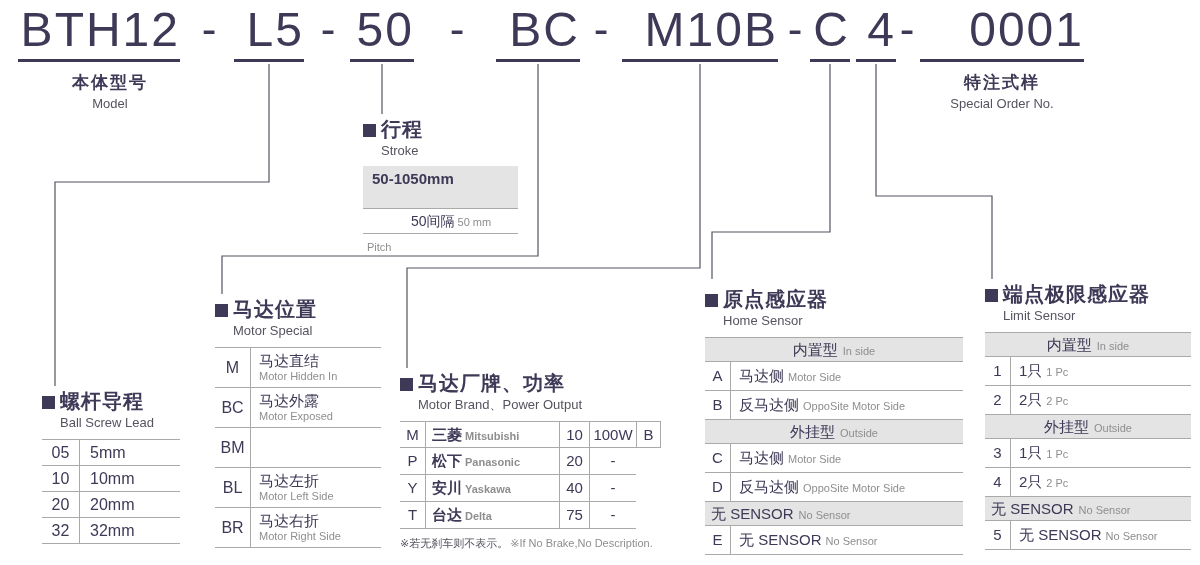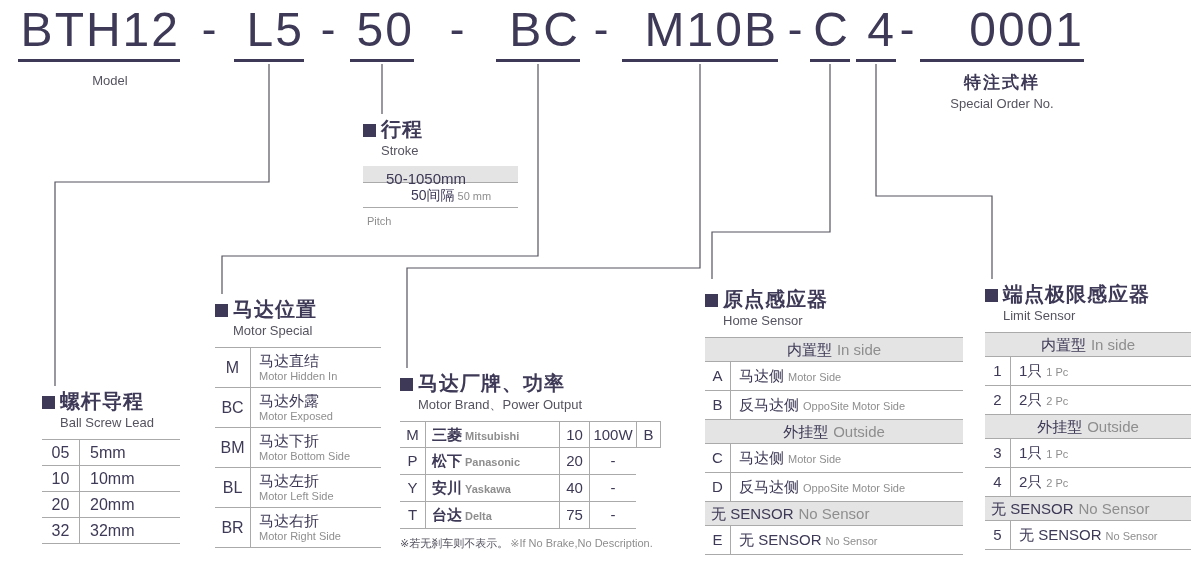--- a/index.html
+++ b/index.html
@@ -33,21 +33,21 @@
   .code-label .en{font-size:13px;color:var(--sub);margin-top:2px;}
 
   
   .sec{position:absolute;}
   .bullet{display:inline-block;width:13px;height:13px;background:var(--ink);margin-right:5px;}
   .sec-zh{font-size:20px;font-weight:bold;letter-spacing:1px;vertical-align:1px;}
   .sec-en{margin-left:18px;font-size:13px;color:var(--sub);line-height:16px;}
 
   
   .stroke-table{margin-top:7px;width:155px;font-size:15px;}
-  .stroke-range{height:16px;line-height:25px;background:var(--shade);padding-left:23px;}
+  .stroke-range{height:42px;line-height:25px;background:var(--shade);padding-left:9px;font-weight:bold;}
   .stroke-pitch{height:26px;line-height:24px;border-top:1px solid var(--line);border-bottom:1px solid var(--line);padding-left:4px;}
   .zh-s{font-size:14px;margin-left:44px;}
   .en-s{font-size:11px;color:var(--muted);margin-left:3px;}
 
   
   .bs-table{margin-top:8px;width:138px;border-top:1px solid var(--line);}
   .bs-row{display:flex;height:26px;line-height:25px;border-bottom:1px solid var(--line);font-size:16px;}
   .bs-code{width:38px;text-align:center;border-right:1px solid var(--line);}
   .bs-val{padding-left:10px;}
 
@@ -72,21 +72,21 @@
   .mb-brake{width:25px;text-align:center;height:27px;line-height:25px;}
   .mb-row:first-child .mb-brake{border:1px solid var(--line);}
   .mb-note{margin-top:7px;font-size:11px;color:var(--sub);white-space:nowrap;}
   .mb-note .note-en{color:var(--muted);margin-left:2px;}
 
   
   .sensor-table{margin-top:8px;border-top:1px solid var(--line);}
   .hs-table{width:258px;}
   .ls-table{width:206px;}
   .s-ghead{height:24px;line-height:23px;background:var(--shade);border-bottom:1px solid var(--line);text-align:center;font-size:15px;}
-  .s-ghead .en{font-size:15px;color:var(--muted);margin-left:5px;}
+  .s-ghead .en{font-size:11px;color:var(--muted);margin-left:5px;}
   .s-ghead.left{text-align:left;padding-left:6px;}
   .s-row{display:flex;height:29px;border-bottom:1px solid var(--line);font-size:15px;}
   .s-code{width:26px;text-align:center;line-height:28px;border-right:1px solid var(--line);}
   .s-desc{padding-left:8px;line-height:28px;white-space:nowrap;}
   .s-desc .en{font-size:11px;color:var(--muted);margin-left:4px;}
 </style>
 </head>
 <body>
 
 <div class="canvas">
@@ -109,20 +109,21 @@
   <div class="seg" style="left:496px;width:84px">BC</div>
   <div class="dash" style="left:584px;width:34px">-</div>
   <div class="seg" style="left:622px;width:156px">M10B</div>
   <div class="dash" style="left:782px;width:26px">-</div>
   <div class="seg" style="left:810px;width:40px">C</div>
   <div class="seg" style="left:856px;width:40px">4</div>
   <div class="dash" style="left:896px;width:22px">-</div>
   <div class="seg" style="left:920px;width:164px">0001</div>
 
   <div class="code-label" style="left:20px;width:180px">
+    <div class="zh">本体型号</div>
     <div class="en">Model</div>
   </div>
   <div class="code-label" style="left:912px;width:180px">
     <div class="zh">特注式样</div>
     <div class="en">Special Order No.</div>
   </div>
 
   <div class="sec" style="left:363px;top:116px">
     <div>
       <span class="bullet"></span><span class="sec-zh">行程</span>
@@ -176,24 +177,20 @@
       </div>
       <div class="mp-row">
         <span class="mp-code">BC</span>
         <span class="mp-desc">
           <span class="zh">马达外露</span>
           <span class="en">Motor Exposed</span>
         </span>
       </div>
       <div class="mp-row">
         <span class="mp-code">BM</span>
-        <span class="mp-desc">
-          <span class="zh">马达下折</span>
-          <span class="en">Motor Bottom Side</span>
-        </span>
       </div>
       <div class="mp-row">
         <span class="mp-code">BL</span>
         <span class="mp-desc">
           <span class="zh">马达左折</span>
           <span class="en">Motor Left Side</span>
         </span>
       </div>
       <div class="mp-row">
         <span class="mp-code">BR</span>

